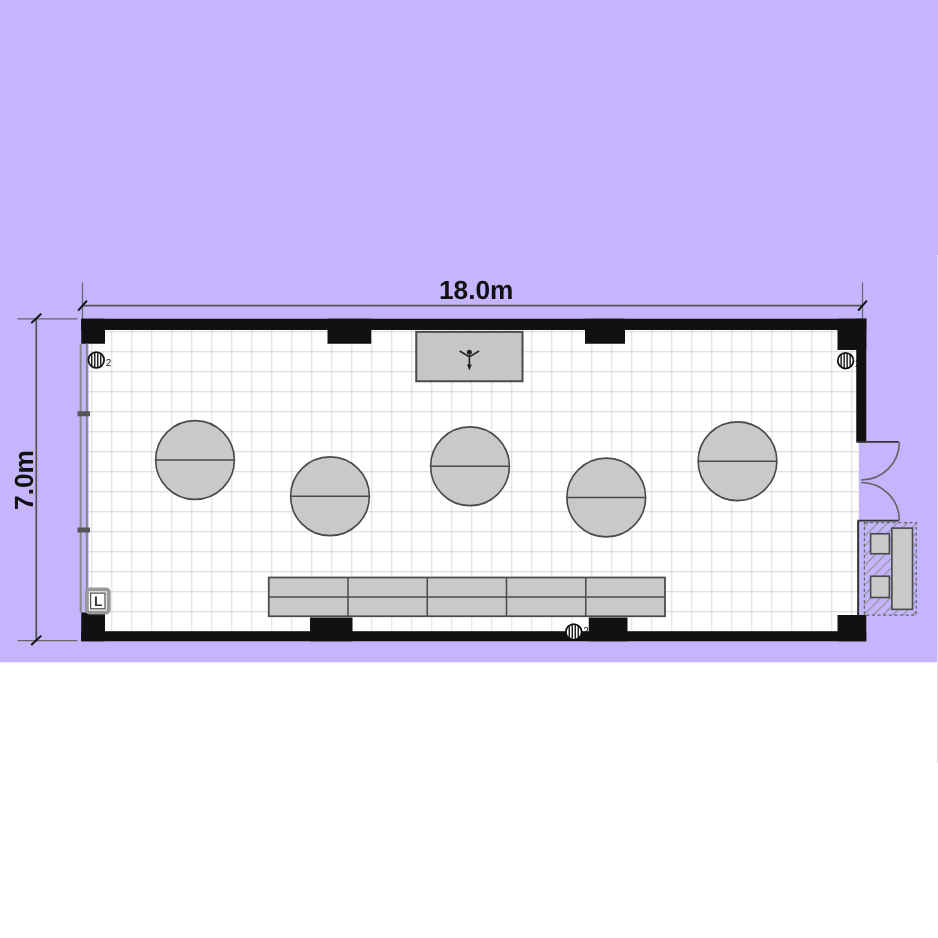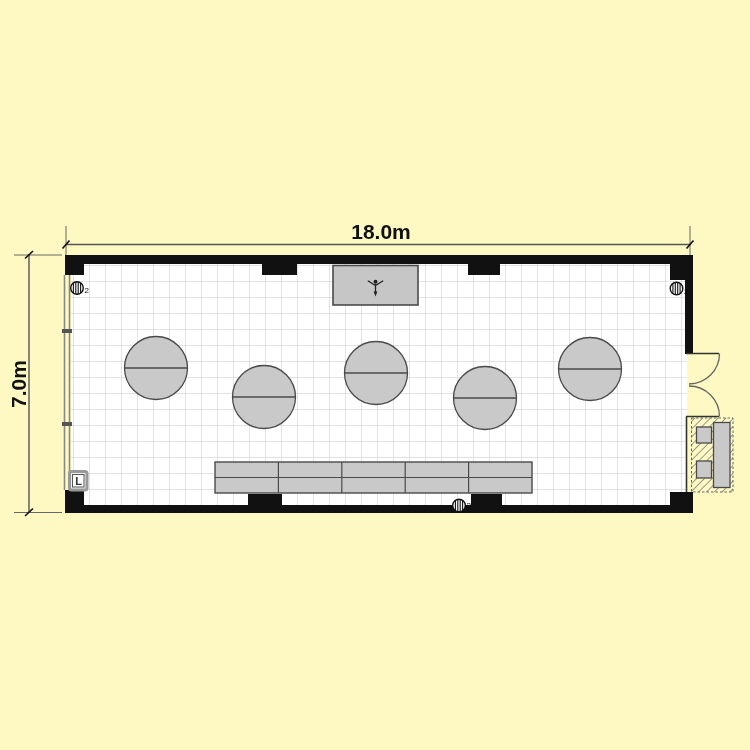--- a/index.html
+++ b/index.html
@@ -3,22 +3,22 @@
 <meta charset="utf-8">
 <style>
   html, body {
     margin: 0;
     padding: 0;
     background: #ffffff;
   }
   .canvas {
     position: relative;
     width: 750px;
-    height: 750px;
-    background: #fef9c3;
+    height: 530px;
+    background: #c4b5fd;
     font-family: "Liberation Sans", sans-serif;
     overflow: hidden;
   }
   svg { display: block; }
   .dim-text {
     font-family: "Liberation Sans", sans-serif;
     font-size: 21px;
     font-weight: bold;
     fill: #111111;
   }

